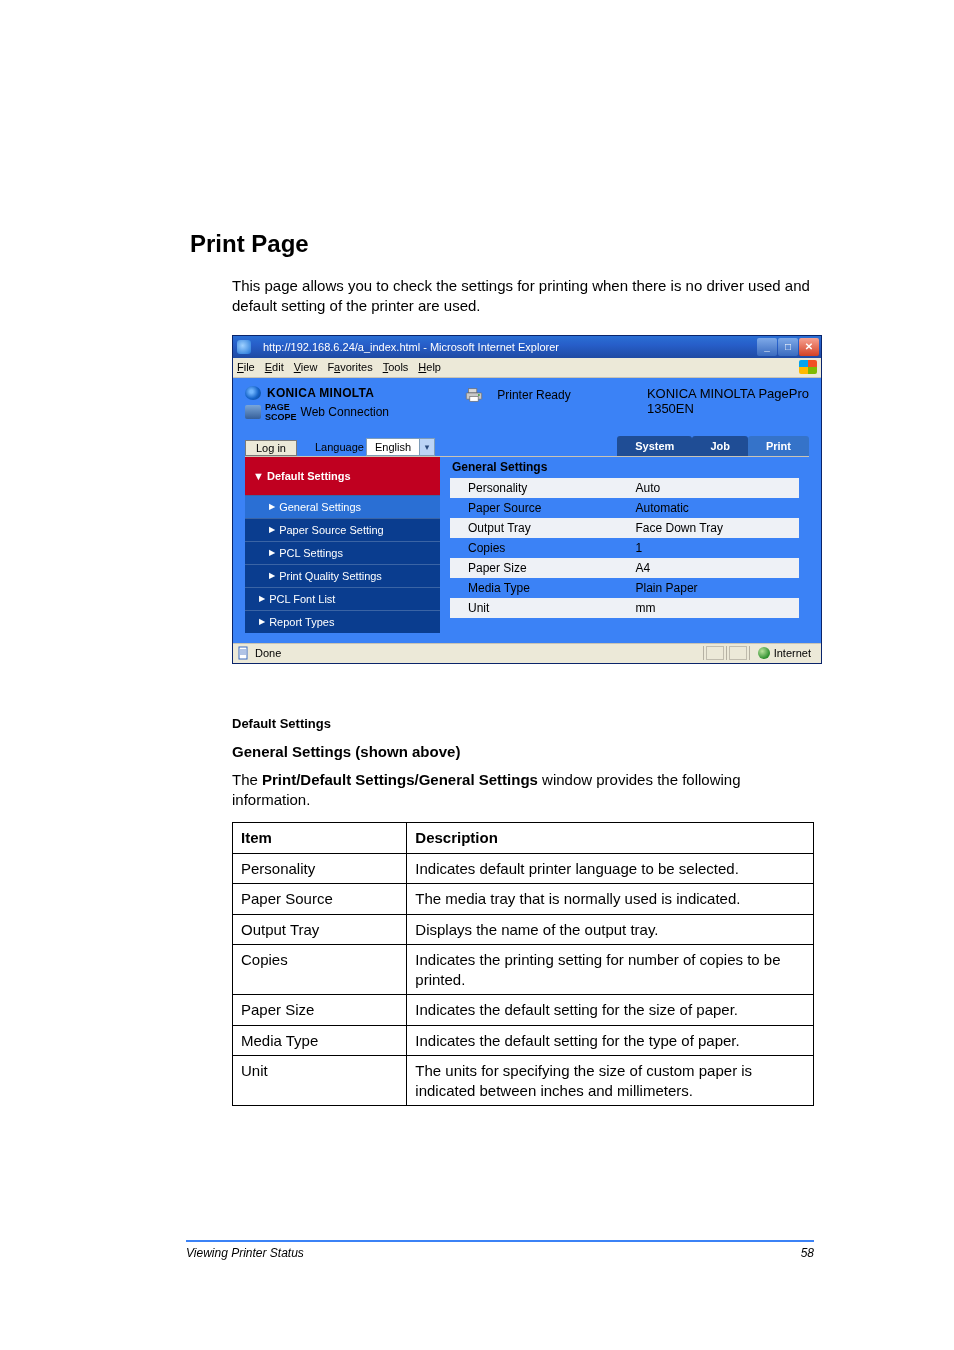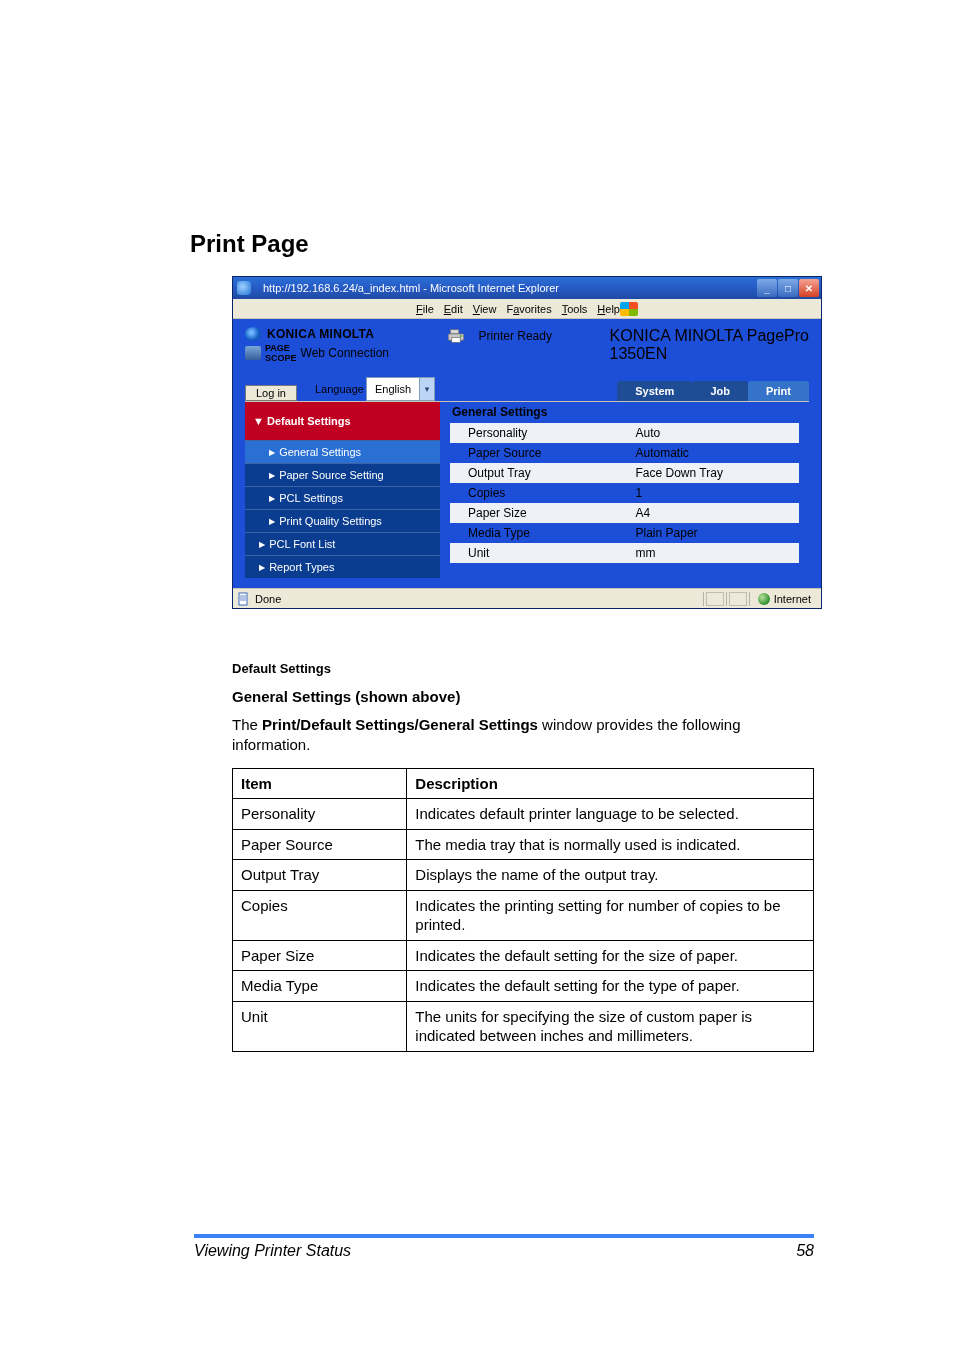--- a/index.html
+++ b/index.html
@@ -52,49 +52,49 @@
   }
   .ie-titlebar .win-btns { display:flex; gap:1px; }
   .ie-titlebar .win-btn {
     width:20px; height:18px; border-radius:2px; display:flex; align-items:center; justify-content:center;
     font-size:10px; font-weight:bold; cursor:pointer;
   }
   .min-btn { background: linear-gradient(#7ea9e8,#3a6bbf); color:#fff; }
   .max-btn { background: linear-gradient(#7ea9e8,#3a6bbf); color:#fff; }
   .close-btn { background: linear-gradient(#f6a292,#d34125); color:#fff; }
   .ie-menubar {
-    display:flex; align-items:center; justify-content:center;
+    display:flex; align-items:center; justify-content:space-between;
     height:20px; background:#ece9d8;
     padding: 0 4px;
     border-bottom: 1px solid #c9c4b5;
   }
   .ie-menubar .menus { display:flex; gap:10px; font-size:11px; color:#000; }
   .ie-menubar .menus span { cursor:pointer; }
   .ie-menubar .menus u { text-decoration: underline; }
   .ie-menubar .winflag { width:18px; height:14px; background: conic-gradient(#f25022 0 25%, #7fba00 0 50%, #ffb900 0 75%, #00a4ef 0 100%); border-radius:2px; }
 
-  .ie-content { background:#1d4ed8; padding:8px 12px 10px 12px; }
+  .ie-content { background:#3b82f6; padding:8px 12px 10px 12px; }
   .brand-row { display:flex; justify-content:space-between; align-items:flex-start; }
   .brand-left { display:flex; flex-direction:column; gap:2px; }
   .km-name { font-size:12px; font-weight:bold; font-family: Tahoma, Arial, sans-serif; letter-spacing: 0.3px; display:flex; align-items:center; gap:6px; }
   .km-dot { width:16px; height:14px; background: radial-gradient(circle at 40% 40%, #6fb5ff 12%, #1664c9 55%, #0a3f85); border-radius:50%; }
   .ps-row { display:flex; align-items:center; gap:4px; font-size:12px; color:#000; }
   .ps-logo { width:16px; height:14px; background: linear-gradient(#7aa6d9, #365f99); border-radius:2px; }
   .brand-mid { display:flex; align-items:flex-start; gap:14px; font-size:12px; color:#000; padding-top:2px; }
   .printer-icon { width:18px; height:14px; }
-  .brand-right { font-size:16px; text-align:left; color:#000; }
+  .brand-right { font-size:13px; text-align:left; color:#000; }
 
   .toolbar-row { display:flex; align-items:flex-end; gap:20px; margin-top:14px; }
   .lang-block { font-size:11px; color:#000; display:flex; flex-direction:row; gap:2px; align-items:center; }
   .login-btn {
     font-size:11px; padding:1px 10px; border:1px solid #7a7a7a; background:#ece9d8; cursor:pointer;
     font-family: Tahoma, Arial, sans-serif;
   }
   .lang-select {
-    display:flex; align-items:center; height:24px; border:1px solid #7f9db9; background:#fff;
+    display:flex; align-items:center; height:18px; border:1px solid #7f9db9; background:#fff;
     font-size:11px;
   }
   .lang-select .val { padding:0 8px; }
   .lang-select .dd { width:15px; height:100%; background:#bcd4f6; border-left:1px solid #7f9db9; display:flex; align-items:center; justify-content:center; color:#2b4a7c; font-size:9px; }
 
   .tabs { display:flex; margin-left:auto; gap:0; }
   .tab {
     padding: 4px 18px; font-size:11px; color:#fff; font-weight:bold; cursor:pointer;
     border-top-left-radius:3px; border-top-right-radius:3px;
   }
@@ -136,32 +136,33 @@
   .para { font-size:15px; line-height:1.35; margin:0 0 12px 0; }
 
   .doc-table { width:100%; border-collapse:collapse; font-size:15px; }
   .doc-table th, .doc-table td {
     border:1px solid #000; padding:5px 8px; text-align:left; vertical-align: top; line-height:1.3;
   }
   .doc-table th { font-weight:bold; }
   .doc-table .col-item { width:30%; }
 
   .footer {
-    position:absolute; bottom:90px; left:194px; right:140px;
-    border-top:4px solid #3b82f6; padding-top:4px;
-    display:flex; justify-content:space-between; font-size:16px; font-style:italic;
+    position:absolute; bottom:90px; left:186px; right:140px;
+    border-top:2px solid #3b82f6; padding-top:4px;
+    display:flex; justify-content:space-between; font-size:12px; font-style:italic;
   }
   .footer .pagenum { font-style: italic; }
 </style>
 </head>
 <body>
 
 <div class="page">
 
   <h1 class="h1">Print Page</h1>
+  <p class="intro">This page allows you to check the settings for printing when there is no driver used and default setting of the printer are used.</p>
 
   <div class="ie-window">
     <div class="ie-titlebar">
       <div class="title-left">
         <span class="ie-logo"></span>
         <span>http://192.168.6.24/a_index.html - Microsoft Internet Explorer</span>
       </div>
       <div class="win-btns">
         <span class="win-btn min-btn">_</span>
         <span class="win-btn max-btn">□</span>

